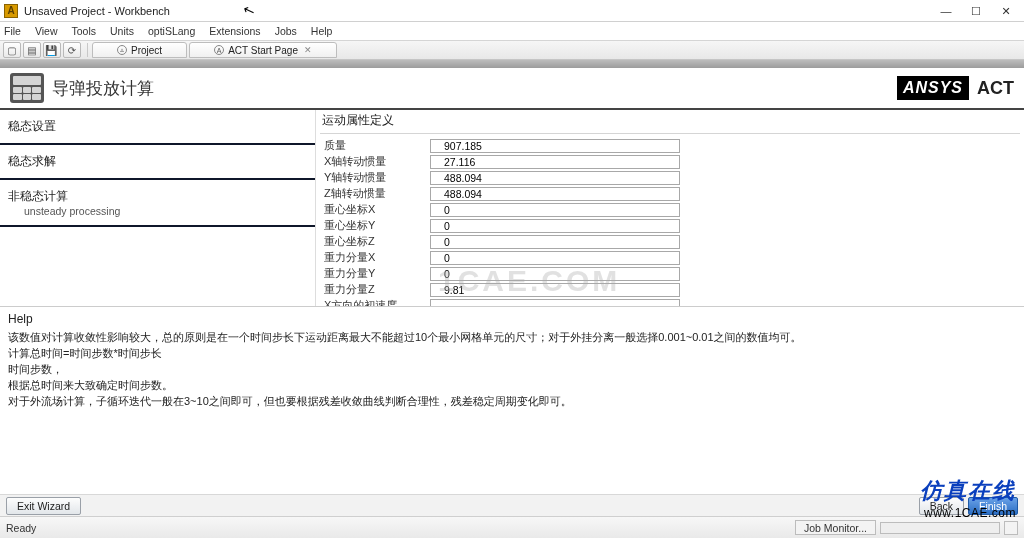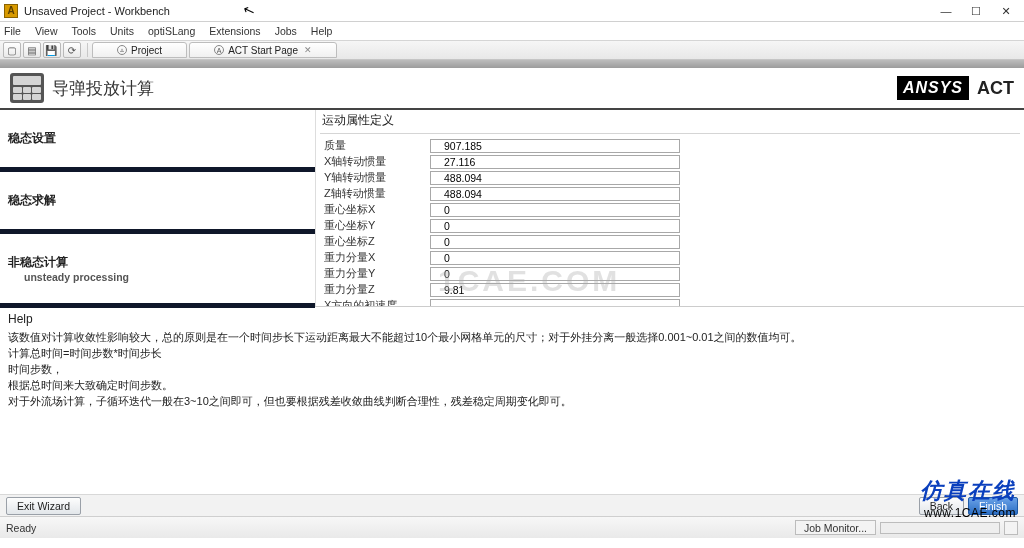--- a/index.html
+++ b/index.html
@@ -32,21 +32,21 @@
   .calc-icon .scr { height: 9px; background: #d5d5d5; border-radius: 1px; margin-bottom: 2px; }
   .calc-icon .keys { flex:1; display: grid; grid-template-columns: repeat(3,1fr); grid-template-rows: repeat(2,1fr); gap: 1px; }
   .calc-icon .keys div { background: #d5d5d5; border-radius: 1px; }
   .act-header .page-title { font-size: 17px; color: #333; flex: 1; }
   .act-header .ansys { font-family: Arial; font-weight: bold; font-style: italic; background: #000; color: #fff; padding: 3px 6px; font-size: 16px; letter-spacing: 1px; }
   .act-header .act { font-family: Arial; font-weight: bold; font-size: 18px; color: #222; margin-left: 8px; }
 
   
   .main { display: flex; height: 196px; }
   .sidebar { width: 316px; border-right: 1px solid #ddd; font-size: 12px; }
-  .nav-item { padding: 20px 8px; border-bottom: 5px solid #0f172a; cursor: pointer; font-weight: bold; }
+  .nav-item { padding: 8px 8px; border-bottom: 2px solid #0f172a; cursor: pointer; }
   .nav-item.selected { background: #fff; }
   .nav-item .sub { font-size: 10.5px; color: #555; padding-left: 16px; display: block; }
 
   .form-area { flex: 1; padding: 0 4px; overflow: hidden; }
   .form-title { font-size: 12px; padding: 2px 2px 4px; border-bottom: 1px solid #d5d5d5; margin-bottom: 4px; }
   .form-row { display: flex; align-items: center; height: 15px; margin-bottom: 1px; }
   .form-row .lbl { width: 110px; font-size: 11px; color: #333; padding-left: 4px; }
   .form-row input { width: 250px; height: 14px; border: 1px solid #a8a8a8; font-size: 10.5px; padding: 0 13px; }
 
   

